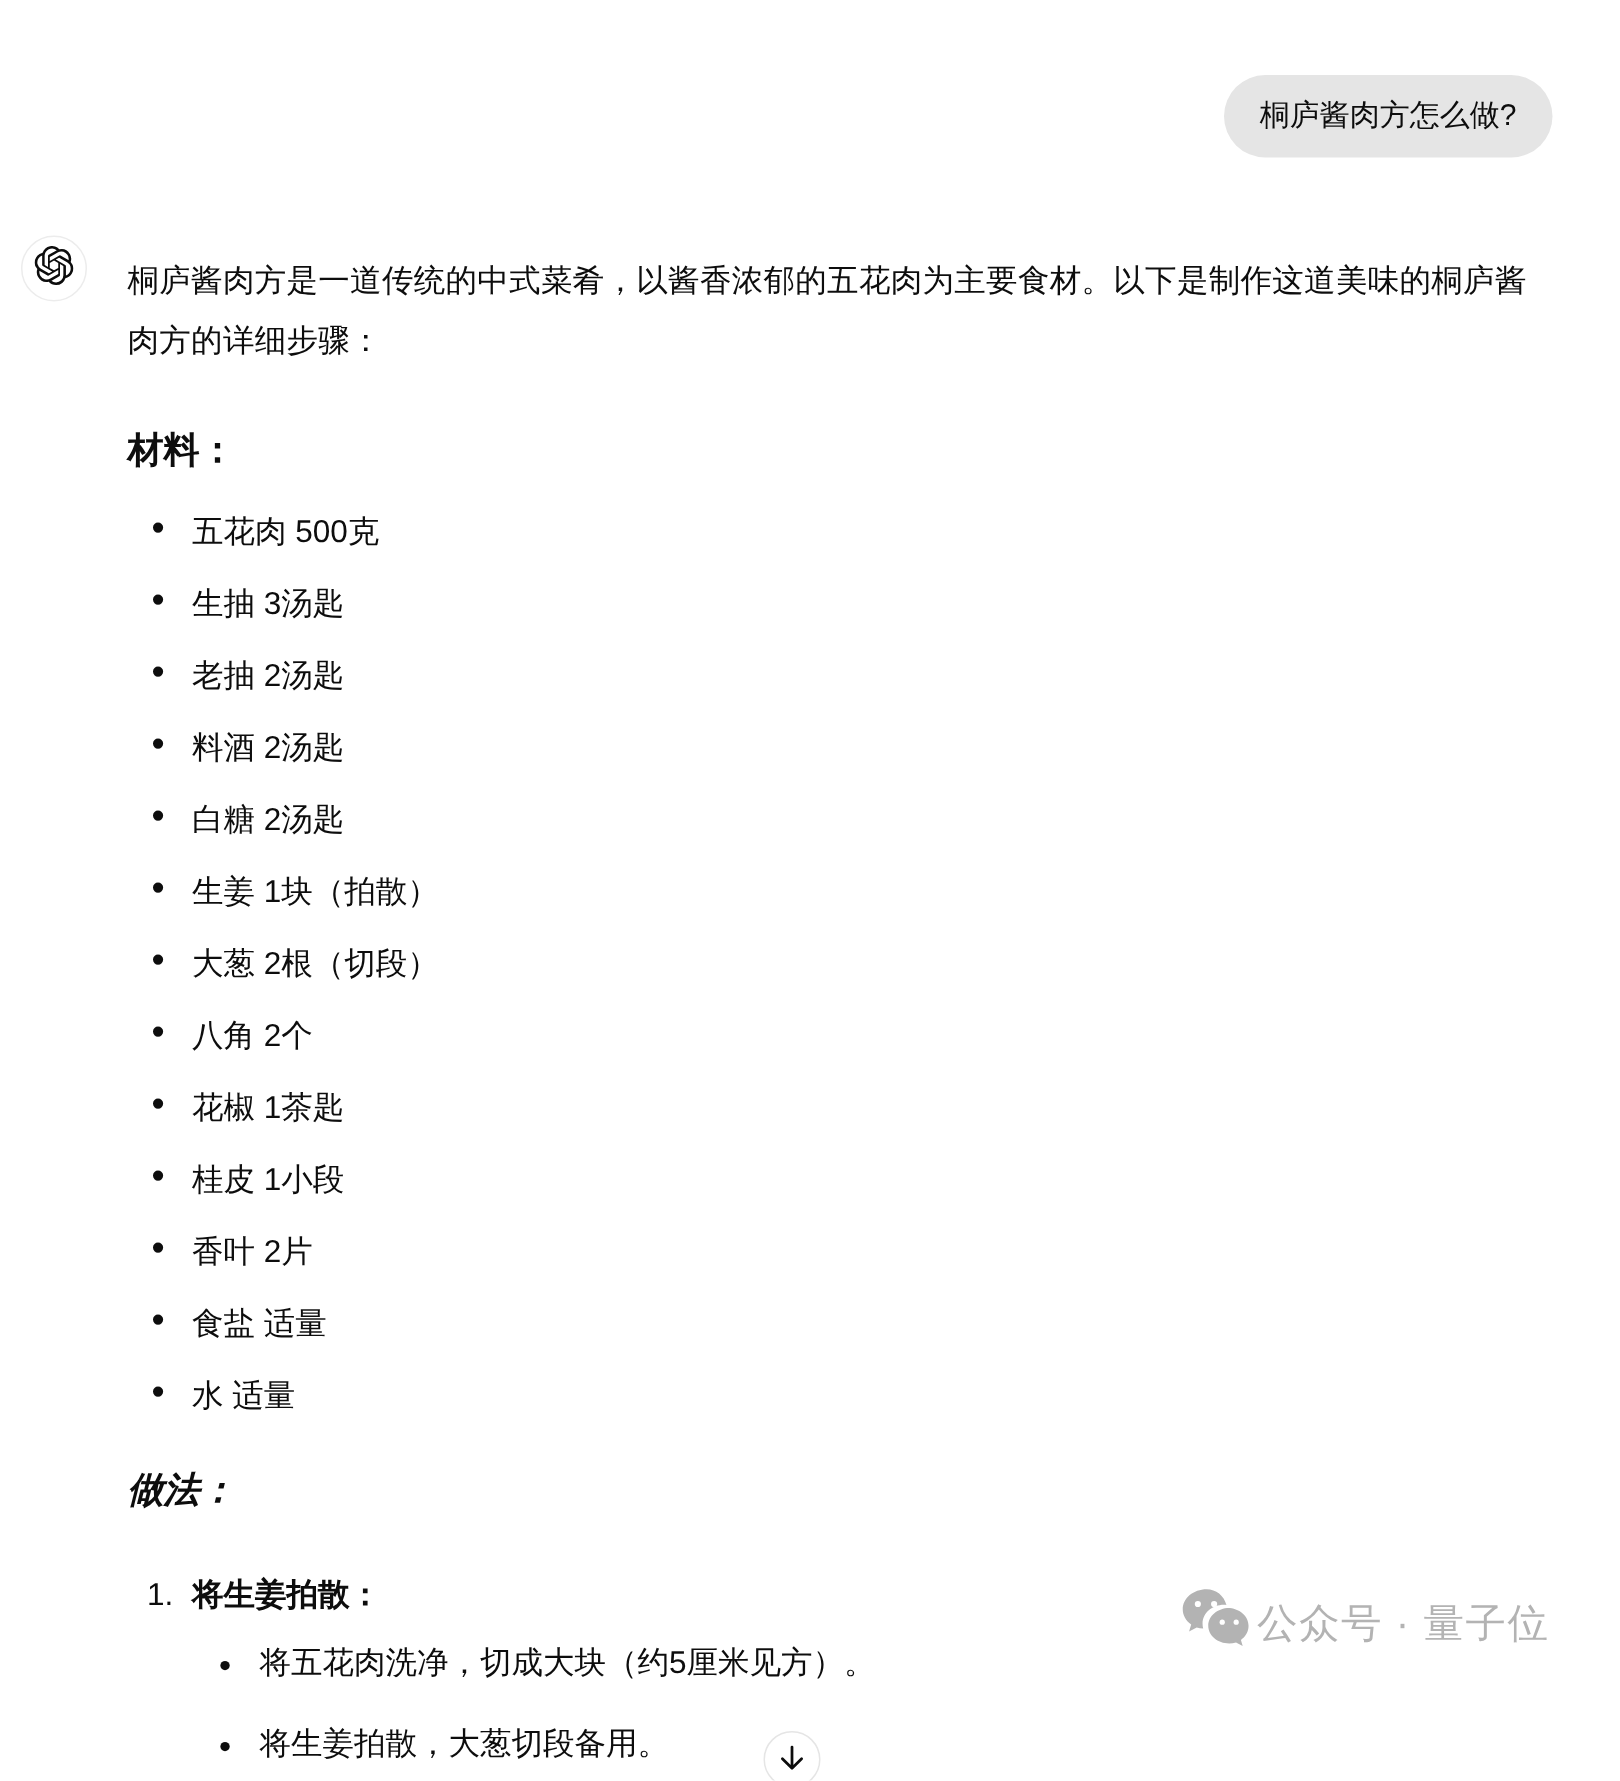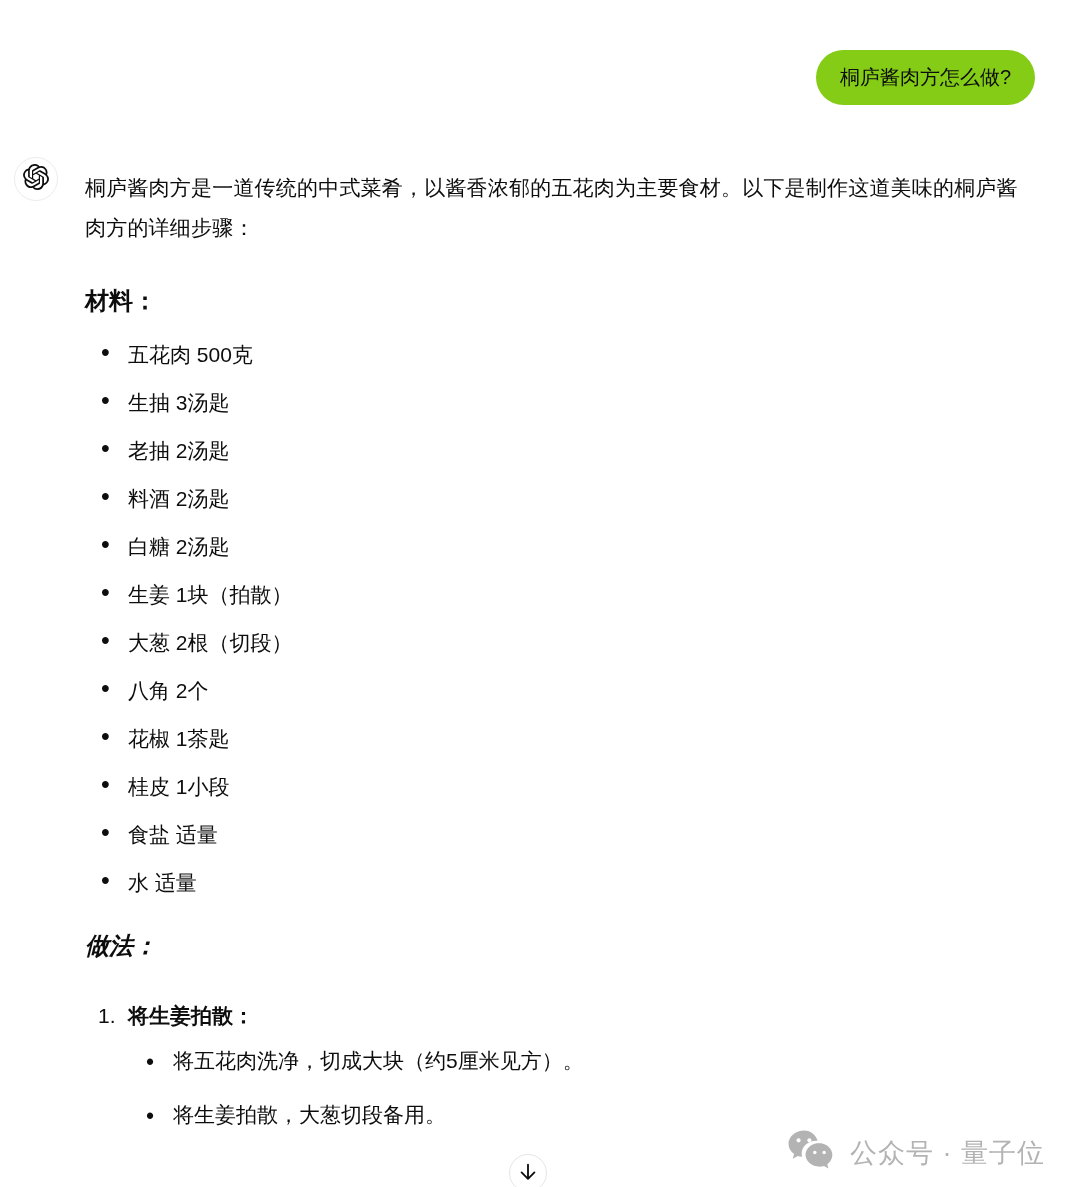--- a/index.html
+++ b/index.html
@@ -12,21 +12,21 @@
     color: #0d0d0d;
   }
 
   
   .user-row {
     position: absolute;
     top: 50px;
     right: 45px;
   }
   .user-bubble {
-    background: #84cc16;
+    background: #e5e5e5;
     border-radius: 28px;
     padding: 14px 24px;
     font-size: 20px;
     line-height: 27px;
     color: #0d0d0d;
     white-space: nowrap;
   }
 
   
   .assistant-row {
@@ -133,24 +133,24 @@
     align-items: center;
     justify-content: center;
     cursor: pointer;
   }
   .scroll-btn svg { width: 22px; height: 22px; stroke: #0d0d0d; stroke-width: 2; fill: none; }
 
   
   .watermark {
     position: absolute;
     left: 786px;
-    top: 1128px;
+    top: 1057px;
     display: flex;
     align-items: center;
-    gap: 12px;
+    gap: 0;
     color: #b3b3b3;
   }
   .watermark .wm-text {
     font-size: 27px;
     letter-spacing: 1px;
   }
   .watermark svg { width: 52px; height: 45px; }
 </style>
 </head>
 <body>
@@ -177,20 +177,21 @@
       <li>五花肉 500克</li>
       <li>生抽 3汤匙</li>
       <li>老抽 2汤匙</li>
       <li>料酒 2汤匙</li>
       <li>白糖 2汤匙</li>
       <li>生姜 1块（拍散）</li>
       <li>大葱 2根（切段）</li>
       <li>八角 2个</li>
       <li>花椒 1茶匙</li>
       <li>桂皮 1小段</li>
+      <li>香叶 2片</li>
       <li>食盐 适量</li>
       <li>水 适量</li>
     </ul>
 
     <h3 class="section-heading method">做法：</h3>
 
     <ol class="method-list">
       <li>
         <div class="step-header">
           <span class="step-num">1.</span>

